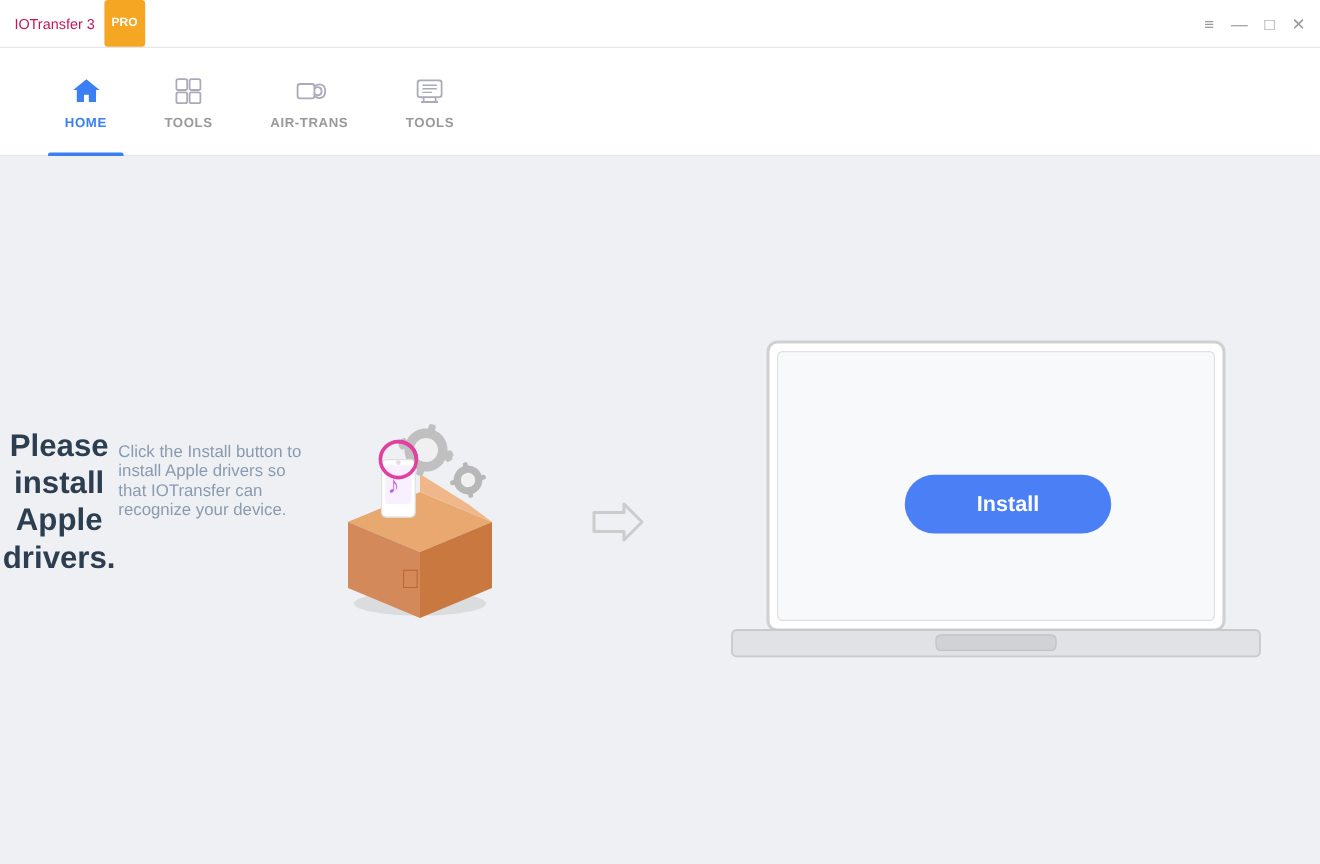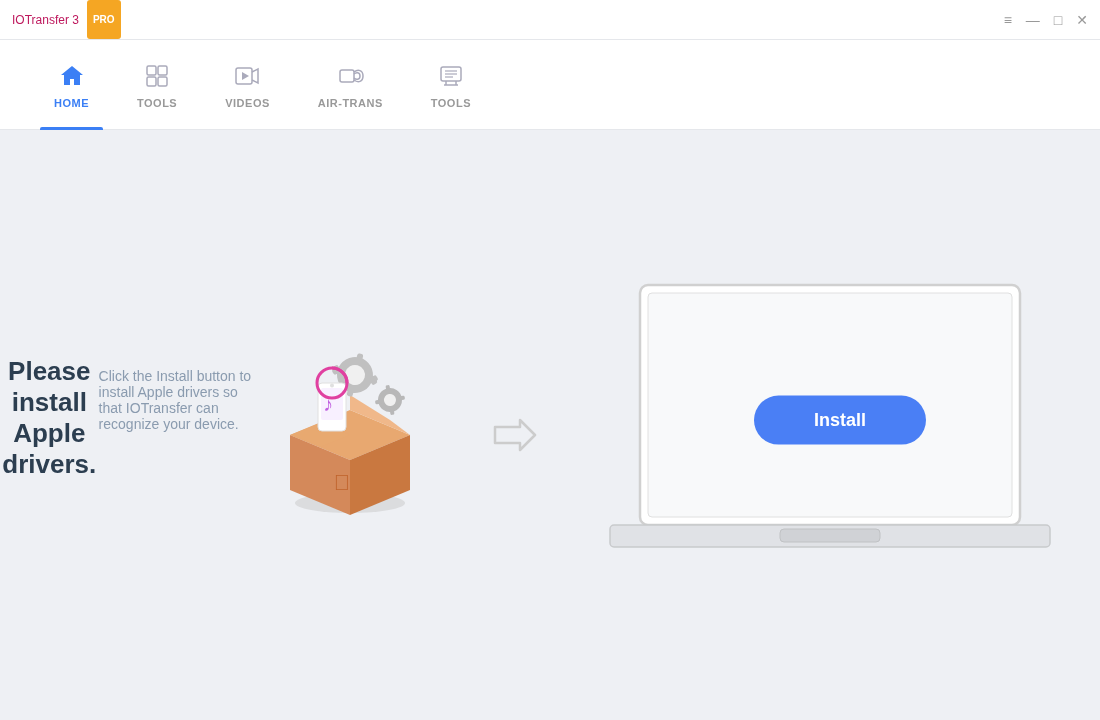--- a/index.html
+++ b/index.html
@@ -202,30 +202,20 @@
         <rect x="4" y="4" width="9" height="9" rx="1.5" stroke="#aab" stroke-width="1.5" fill="none"></rect>
         <rect x="15" y="4" width="9" height="9" rx="1.5" stroke="#aab" stroke-width="1.5" fill="none"></rect>
         <rect x="4" y="15" width="9" height="9" rx="1.5" stroke="#aab" stroke-width="1.5" fill="none"></rect>
         <rect x="15" y="15" width="9" height="9" rx="1.5" stroke="#aab" stroke-width="1.5" fill="none"></rect>
       </svg>
     </div>
     <span class="nav-label">TOOLS</span>
   </div>
 
 
-  <div class="nav-item">
-    <div class="nav-icon">
-      <svg viewBox="0 0 28 28" fill="none" xmlns="http://www.w3.org/2000/svg">
-        <rect x="3" y="6" width="16" height="16" rx="2" stroke="#aab" stroke-width="1.5" fill="none"></rect>
-        <polyline points="19,10 25,7 25,21 19,18" stroke="#aab" stroke-width="1.5" fill="none"></polyline>
-        <polygon points="9,10 9,18 16,14" fill="#aab"></polygon>
-      </svg>
-    </div>
-    <span class="nav-label">VIDEOS</span>
-  </div>
 
   <div class="nav-item">
     <div class="nav-icon">
       <svg viewBox="0 0 28 28" fill="none" xmlns="http://www.w3.org/2000/svg">
         <rect x="4" y="8" width="14" height="12" rx="2" stroke="#aab" stroke-width="1.5" fill="none"></rect>
         <path d="M18 12 C20 10, 24 10, 24 14 C24 18, 20 18, 18 16" stroke="#aab" stroke-width="1.5" fill="none"></path>
         <path d="M18 10 C22 7, 27 8, 27 14 C27 20, 22 21, 18 18" stroke="#aab" stroke-width="1.5" fill="none"></path>
       </svg>
     </div>
     <span class="nav-label">AIR-TRANS</span>

